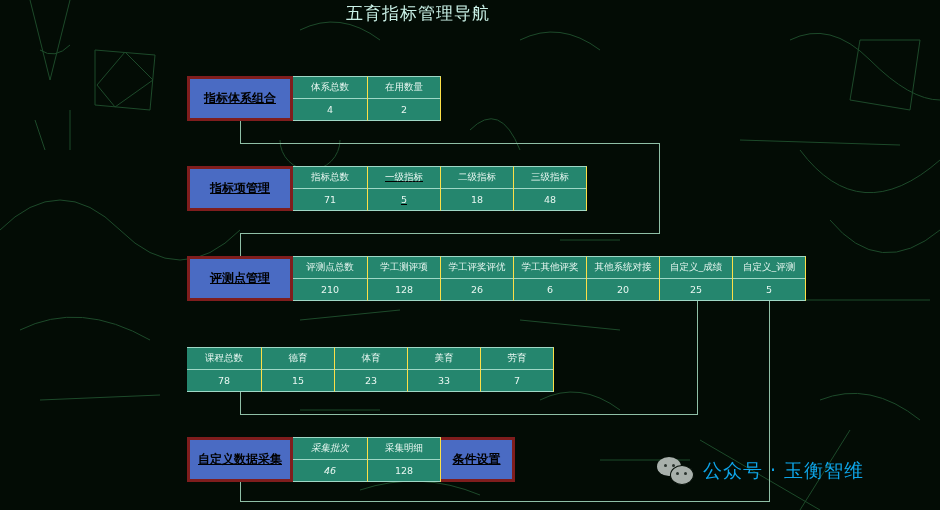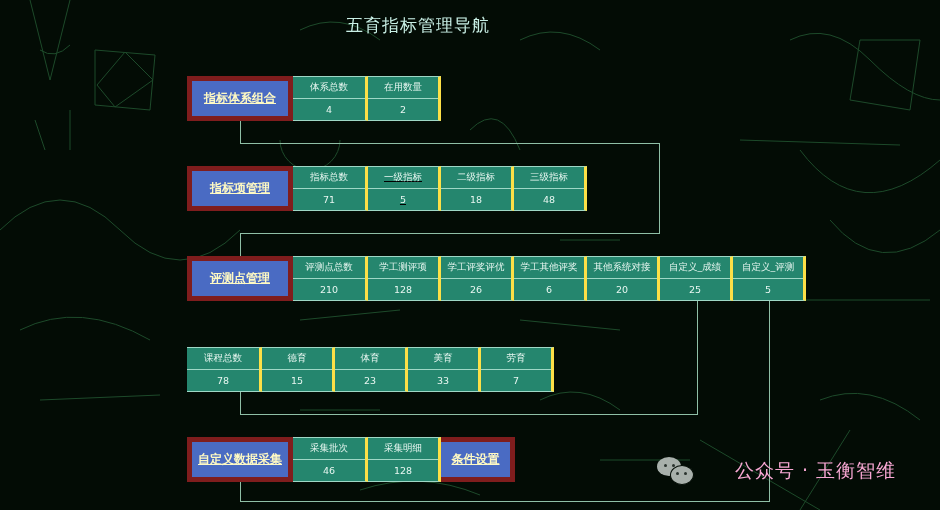--- a/index.html
+++ b/index.html
@@ -3,46 +3,46 @@
 <meta charset="utf-8">
 <style>
   html, body { margin: 0; padding: 0; }
   body {
     width: 940px; height: 510px; overflow: hidden; position: relative;
     background: #030c05;
     font-family: "DejaVu Sans", "Liberation Sans", sans-serif;
   }
   .bg { position: absolute; left: 0; top: 0; width: 940px; height: 510px; }
   .title {
-    position: absolute; left: 0; top: 12px; width: 836px; text-align: center;
+    position: absolute; left: 0; top: 0; width: 836px; text-align: center;
     color: #c9f0e6; font-size: 17px; line-height: 26px; letter-spacing: 1px;
   }
   .row { position: absolute; display: flex; height: 45px; box-sizing: border-box; }
   .label {
     width: 106px; height: 100%; background: #4a6bc3; box-sizing: border-box;
-    border: 5px solid #7f1d1d; display: flex; align-items: center; justify-content: center;
-    color: #fef9c3; font-size: 12px; font-weight: bold; text-decoration: underline;
+    border: 3px solid #7f1d1d; display: flex; align-items: center; justify-content: center;
+    color: #000000; font-size: 12px; font-weight: bold; text-decoration: underline;
     cursor: pointer;
   }
   .label-right { width: 74px; border-left: none; }
   .grid { display: flex; height: 100%; }
   .cell {
     display: flex; flex-direction: column; height: 100%;
-    border-top: 1px solid #9fd8c6; border-bottom: 1px solid #9fd8c6; border-right: 3px solid #fde047;
+    border-top: 1px solid #9fd8c6; border-bottom: 1px solid #9fd8c6; border-right: 1px solid #fde047;
     box-sizing: border-box; background: #25866e;
   }
   .cell .h, .cell .v {
     flex: 1; display: flex; align-items: center; justify-content: center;
     color: #e8f7f1; font-size: 9.5px;
   }
   .cell .h { border-bottom: 1px solid #9fd8c6; }
   .conn { position: absolute; border-color: #8fbfa6; border-style: solid; border-width: 0; }
   .watermark {
     position: absolute; left: 655px; top: 455px; display: flex; align-items: center;
-    color: #f9a8d4; font-size: 19px; letter-spacing: 1px; gap: 32px;
+    color: #0ea5e9; font-size: 19px; letter-spacing: 1px;
   }
   .wm-icon { width: 42px; height: 32px; position: relative; margin-right: 6px; }
   .wm-icon .b1 { position: absolute; left: 2px; top: 2px; width: 24px; height: 19px; border-radius: 50%; background: #a8b0ab; }
   .wm-icon .b2 { position: absolute; left: 15px; top: 10px; width: 22px; height: 18px; border-radius: 50%; background: #a8b0ab; border: 1px solid #030c05; }
   .wm-icon .e { position: absolute; width: 3px; height: 3px; border-radius: 50%; background: #2a332e; }
 </style>
 </head>
 <body>
 
 <svg class="bg" viewBox="0 0 940 510" fill="none" stroke="#1d4a2a" stroke-width="1">
@@ -178,21 +178,21 @@
     <div class="cell" style="width:73px;">
         <div class="h">劳育</div>
         <div class="v">7</div>
       </div>
   </div>
 </div>
 
 <div class="row" style="left:187px; top:437px;">
   <div class="label">自定义数据采集</div>
   <div class="grid">
-    <div class="cell" style="width:75px;">
+    <div class="cell" style="width:75px;font-style:italic;">
         <div class="h">采集批次</div>
         <div class="v">46</div>
       </div>
     <div class="cell" style="width:73px;">
         <div class="h">采集明细</div>
         <div class="v">128</div>
       </div>
   </div>
   <div class="label label-right">条件设置</div>
 </div>

